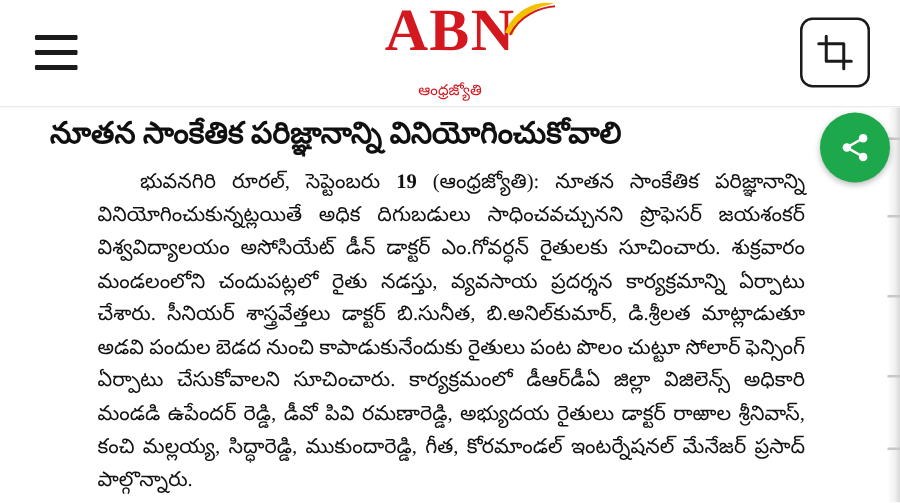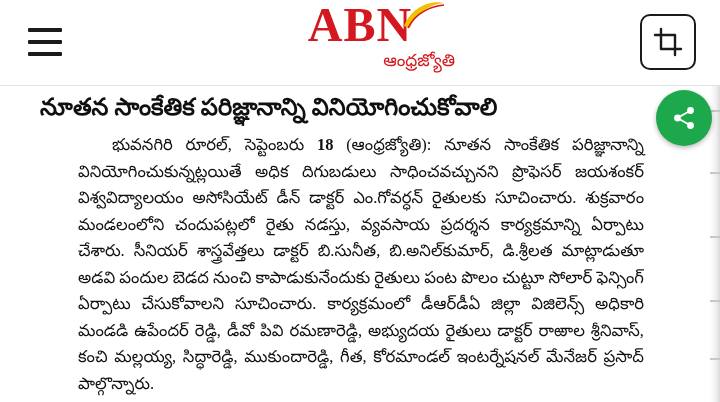--- a/index.html
+++ b/index.html
@@ -62,26 +62,25 @@
   .logo-swoosh {
     position: absolute;
     right: -34px;
     top: -4px;
     width: 44px;
     height: 30px;
     pointer-events: none;
   }
   .logo-sub {
     font-family: "Liberation Sans", sans-serif;
-    font-size: 17px;
+    font-size: 12px;
     line-height: 20px;
     color: #d3181f;
-    margin-top: 5px;
+    margin-top: 16px;
     white-space: nowrap;
-    text-align: right;
   }
 
   .crop-btn {
     position: absolute;
     right: 24px; top: 14px;
     width: 56px; height: 56px;
     border: 2px solid #1b1b1b;
     border-radius: 10px;
     background: #ffffff;
     display: flex;
@@ -197,21 +196,21 @@
       <circle cx="6.5" cy="13" r="3.4" fill="#ffffff"></circle>
       <circle cx="19.5" cy="20.5" r="3.4" fill="#ffffff"></circle>
       <path d="M17 7 L9 11.5 M9 14.5 L17 19" stroke="#ffffff" stroke-width="2" fill="none"></path>
     </svg>
   </div>
 
   <div class="content">
     <div class="article-headline">నూతన సాంకేతిక పరిజ్ఞానాన్ని వినియోగించుకోవాలి</div>
     <div class="article-body">
       <span>భువనగిరి రూరల్, సెప్టెంబరు</span>
-      <span class="dateline-num">18</span>
+      <span class="dateline-num">19</span>
       <span>(ఆంధ్రజ్యోతి):</span>
       <span>నూతన సాంకేతిక పరిజ్ఞానాన్ని వినియోగించుకున్నట్లయితే అధిక దిగుబడులు సాధించవచ్చునని ప్రొఫెసర్ జయశంకర్ విశ్వవిద్యాలయం అసోసియేట్ డీన్ డాక్టర్ ఎం.గోవర్ధన్ రైతులకు సూచించారు. శుక్రవారం మండలంలోని చందుపట్లలో రైతు నడస్తు, వ్యవసాయ ప్రదర్శన కార్యక్రమాన్ని ఏర్పాటు చేశారు. సీనియర్ శాస్త్రవేత్తలు డాక్టర్ బి.సునీత, బి.అనిల్‌కుమార్, డి.శ్రీలత మాట్లాడుతూ అడవి పందుల బెడద నుంచి కాపాడుకునేందుకు రైతులు పంట పొలం చుట్టూ సోలార్ ఫెన్సింగ్ ఏర్పాటు చేసుకోవాలని సూచించారు. కార్యక్రమంలో డీఆర్‌డీఏ జిల్లా విజిలెన్స్ అధికారి మండడి ఉపేందర్ రెడ్డి, డీవో పివి రమణారెడ్డి, అభ్యుదయ రైతులు డాక్టర్ రాఱాల శ్రీనివాస్, కంచి మల్లయ్య, సిద్ధారెడ్డి, ముకుందారెడ్డి, గీత, కోరమాండల్ ఇంటర్నేషనల్ మేనేజర్ ప్రసాద్ పాల్గొన్నారు.</span>
     </div>
   </div>
 
   <div class="page-edge">
     <div class="edge-line" style="top:24px"></div>
     <div class="edge-line" style="top:86px"></div>
     <div class="edge-line" style="top:150px"></div>
     <div class="edge-line" style="top:214px"></div>

